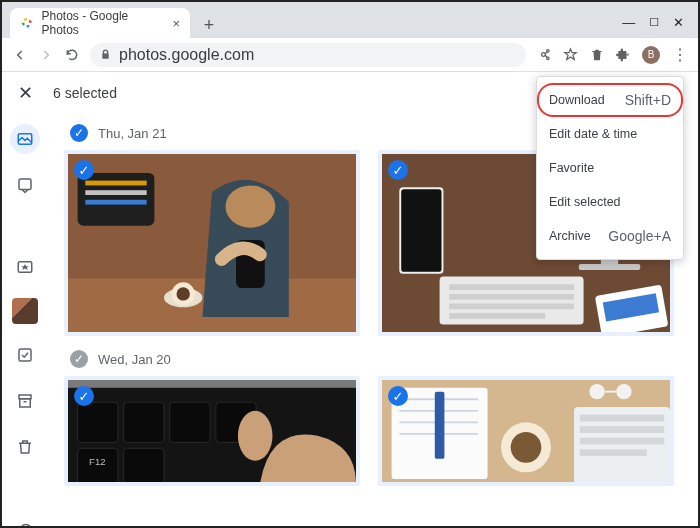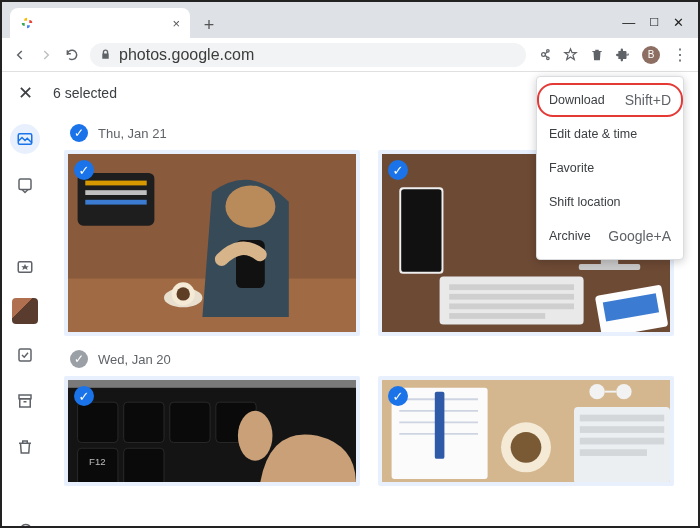--- a/index.html
+++ b/index.html
@@ -63,20 +63,21 @@
     <span class="favicon">
       <svg viewBox="0 0 24 24">
           <g>
             <path fill="#FBBC04" d="M12 3a5 5 0 0 0-5 5h5z"></path>
             <path fill="#EA4335" d="M21 12a5 5 0 0 0-5-5v5z"></path>
             <path fill="#4285F4" d="M12 21a5 5 0 0 0 5-5h-5z"></path>
             <path fill="#34A853" d="M3 12a5 5 0 0 0 5 5v-5z"></path>
           </g>
         </svg>
     </span>
+    <span>Photos - Google Photos</span>
     <span class="tab-close">×</span>
   </div>
   <div class="newtab">+</div>
   <div class="winctrl">
     <span>—</span>
     <span style="font-size:11px">☐</span>
     <span>✕</span>
   </div>
 </div>
 
@@ -292,19 +293,19 @@
     <span>Download</span>
     <span class="shortcut">Shift+D</span>
   </div>
   <div class="menu-item">
     <span>Edit date &amp; time</span>
   </div>
   <div class="menu-item">
     <span>Favorite</span>
   </div>
   <div class="menu-item">
-    <span>Shift location</span>
+    <span>Edit selected</span>
   </div>
   <div class="menu-item">
     <span>Archive</span>
     <span class="shortcut">Google+A</span>
   </div>
 </div>
 
 </body></html>

